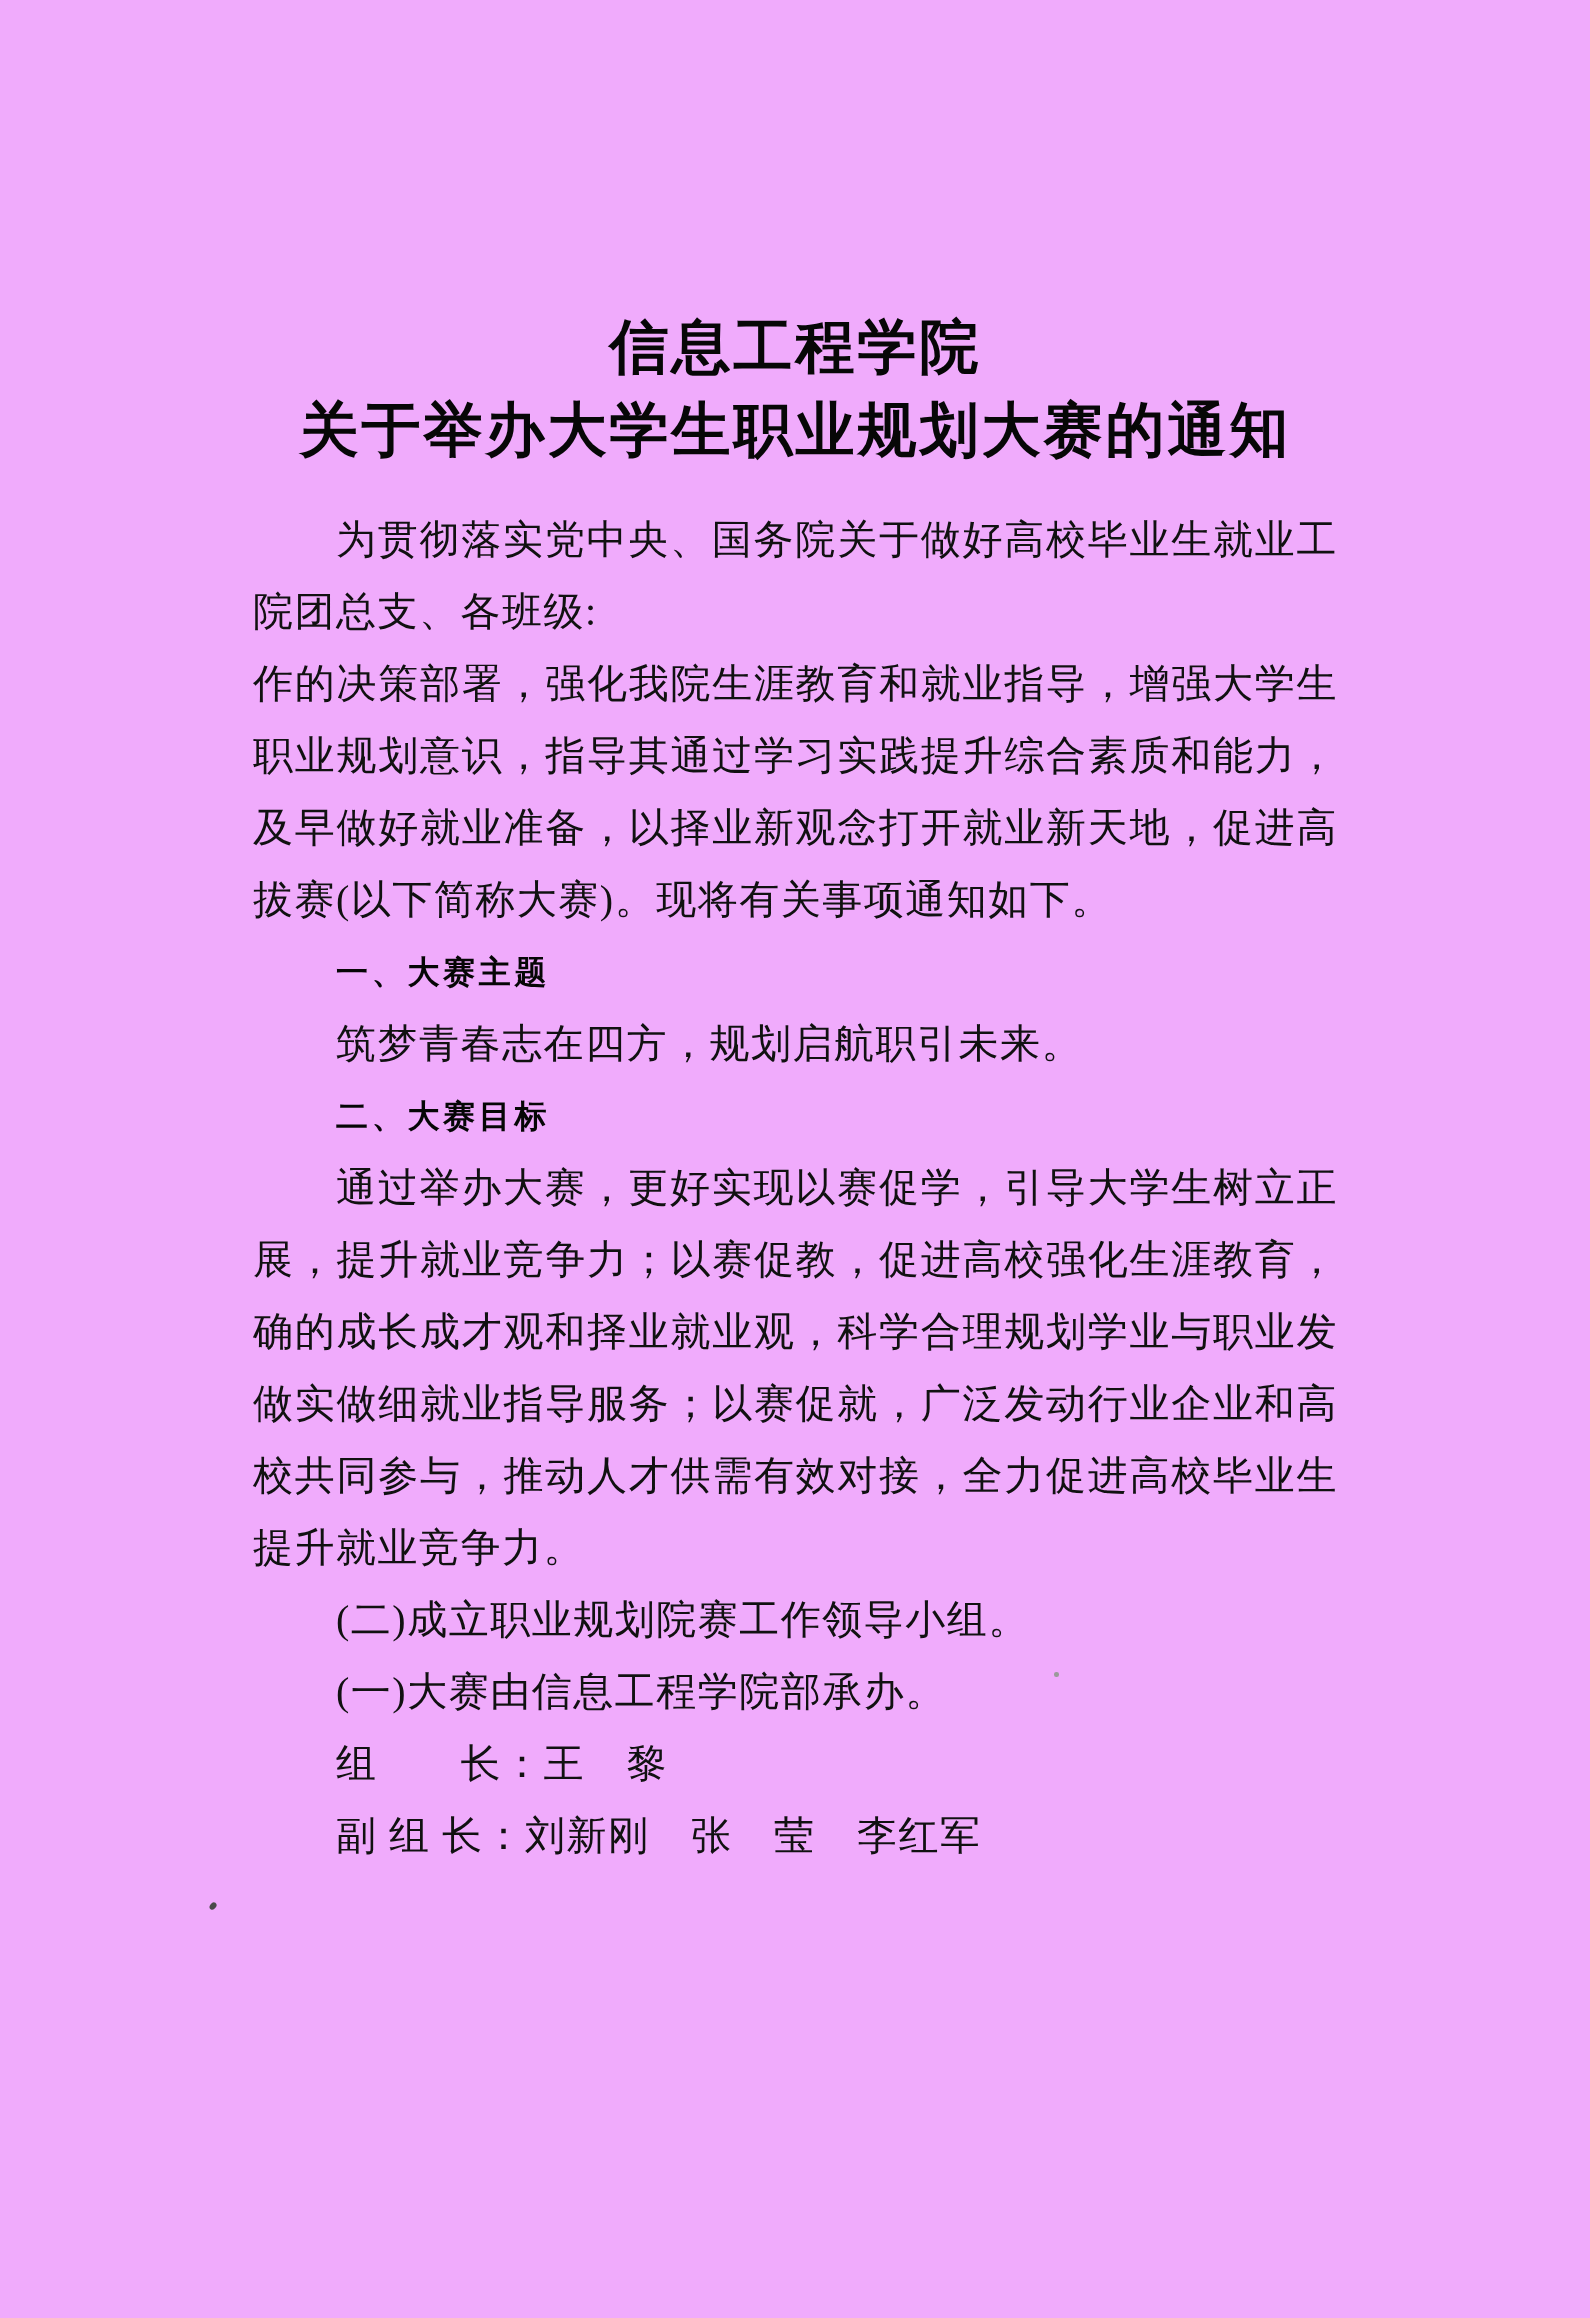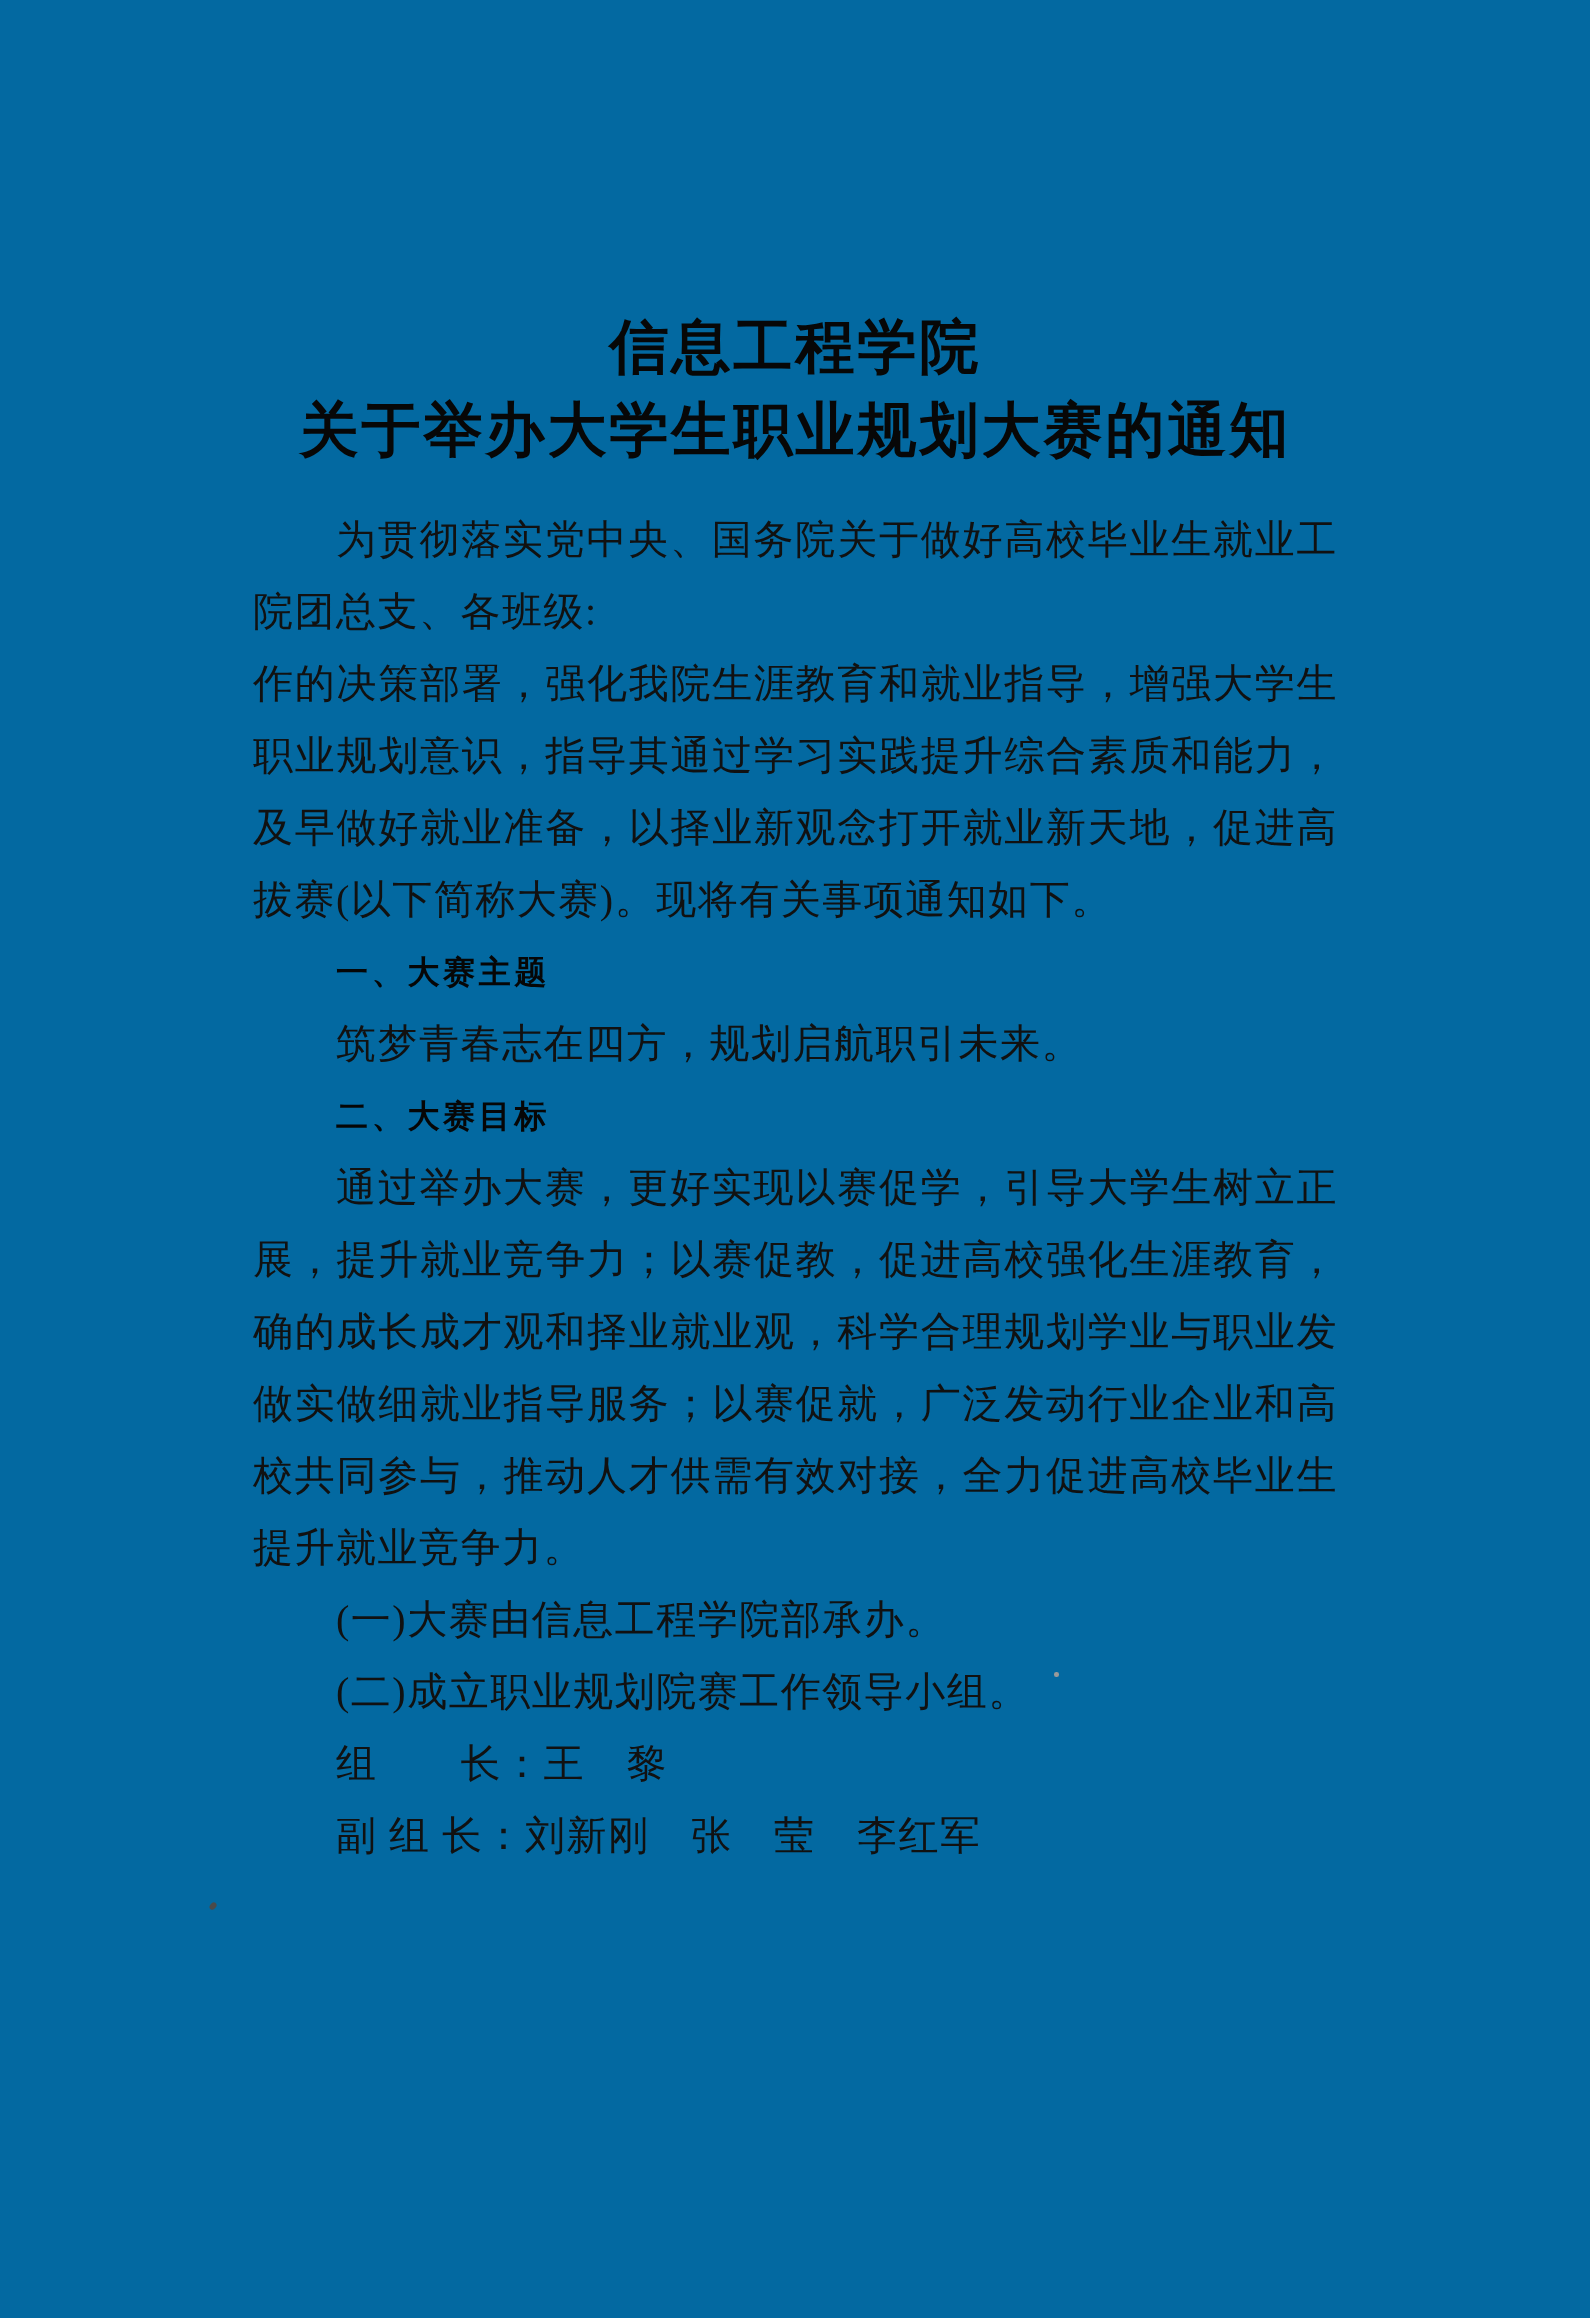--- a/index.html
+++ b/index.html
@@ -4,21 +4,21 @@
 <style>
   html, body {
     margin: 0;
     padding: 0;
     background: #ffffff;
   }
   .page {
     position: relative;
     width: 1590px;
     height: 2319px;
-    background: #0369a1;
+    background: #f0abfc;
     overflow: hidden;
     font-family: "Liberation Serif", "DejaVu Serif", serif;
     color: #0a0a0a;
   }
   .title-block {
     position: absolute;
     top: 306px;
     left: 253px;
     width: 1085px;
     text-align: center;
@@ -101,22 +101,22 @@
     <div class="line">拔赛(以下简称大赛)。现将有关事项通知如下。</div>
     <div class="line heading indent2">一、大赛主题</div>
     <div class="line indent2">筑梦青春志在四方，规划启航职引未来。</div>
     <div class="line heading indent2">二、大赛目标</div>
     <div class="line indent2 fill">通过举办大赛，更好实现以赛促学，引导大学生树立正</div>
     <div class="line fill">展，提升就业竞争力；以赛促教，促进高校强化生涯教育，</div>
     <div class="line fill">确的成长成才观和择业就业观，科学合理规划学业与职业发</div>
     <div class="line fill">做实做细就业指导服务；以赛促就，广泛发动行业企业和高</div>
     <div class="line fill">校共同参与，推动人才供需有效对接，全力促进高校毕业生</div>
     <div class="line">提升就业竞争力。</div>
+    <div class="line indent2">(二)成立职业规划院赛工作领导小组。</div>
     <div class="line indent2">(一)大赛由信息工程学院部承办。</div>
-    <div class="line indent2">(二)成立职业规划院赛工作领导小组。</div>
     <div class="line indent2">组　　长：王　黎</div>
     <div class="line indent2">副 组 长：刘新刚　张　莹　李红军</div>
   </div>
 
   <div class="speck s1"></div>
   <div class="speck s2"></div>
 
 </div>
 
 

